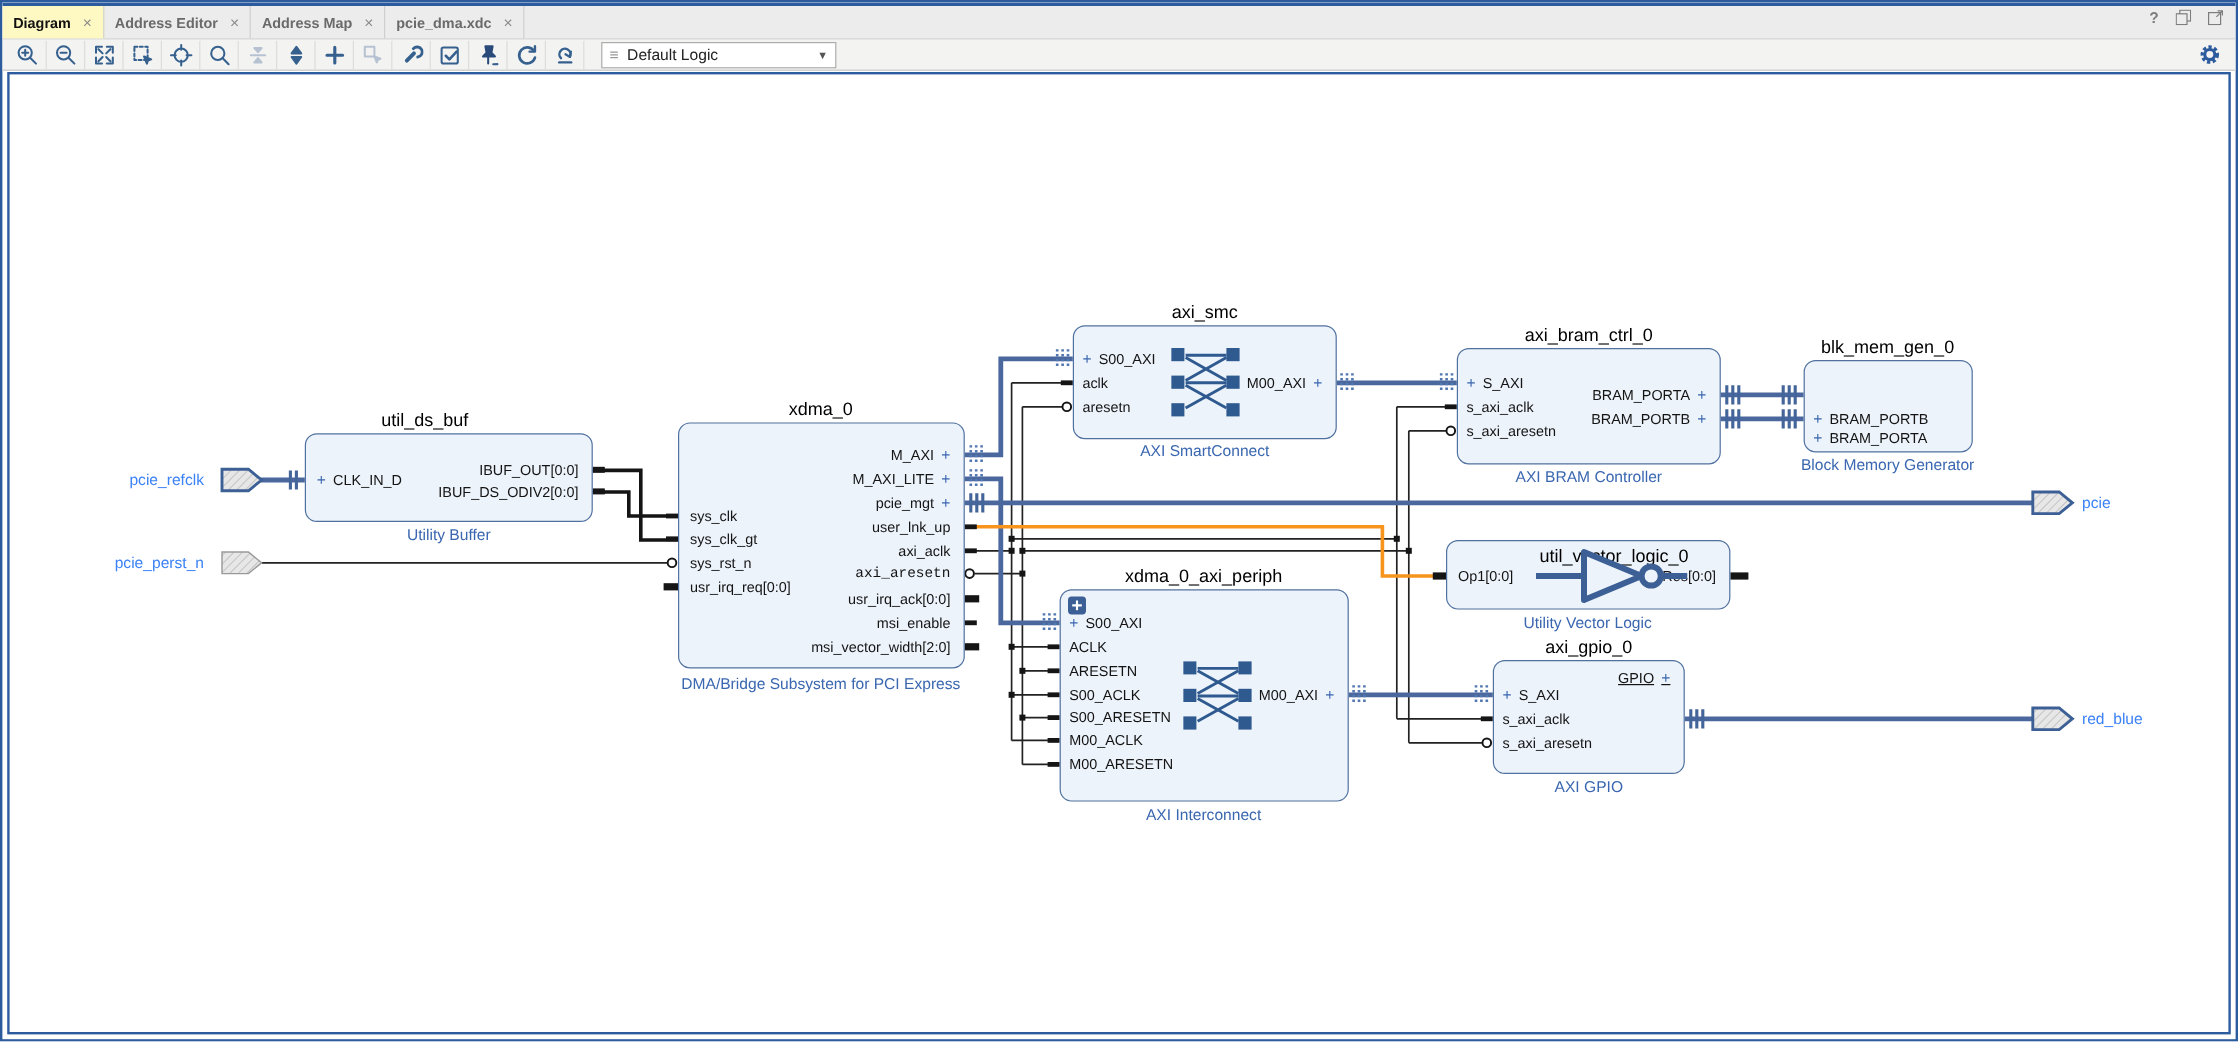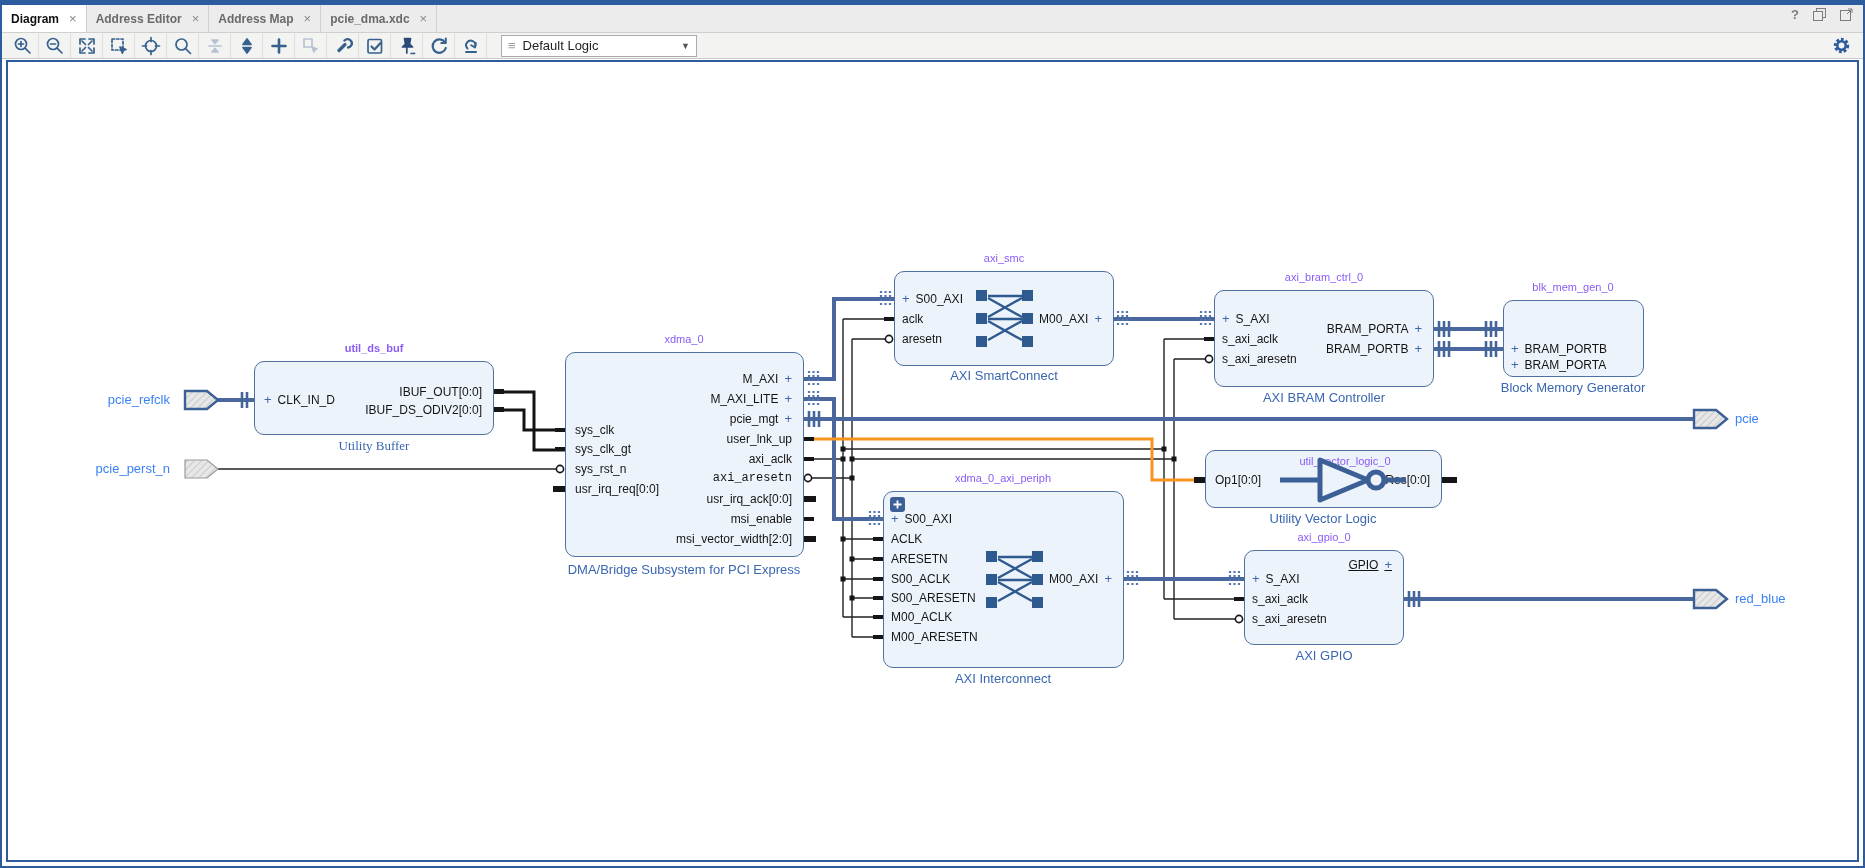--- a/index.html
+++ b/index.html
@@ -5,21 +5,21 @@
   html,body{margin:0;padding:0;background:#fff;}
   #app{position:relative;width:1865px;height:868px;box-sizing:border-box;
        border:2px solid #2d5c9e;overflow:hidden;background:#fff;
        font-family:"Liberation Sans","DejaVu Sans",sans-serif;}
   .topband{position:absolute;left:0;top:0;width:100%;height:3px;background:#2d5c9e;}
   
   .tabbar{position:absolute;left:0;top:3px;width:100%;height:27px;background:#ececec;
           border-bottom:1px solid #cfcfcf;display:flex;align-items:stretch;}
   .tab{display:flex;align-items:center;padding:0 9px;border-right:1px solid #cfcfcf;
        font-size:12px;font-weight:bold;color:#6a6a6a;cursor:default;}
-  .tab.active{background:#ffffff;color:#111;}
+  .tab.active{background:#fef9c3;color:#111;}
   .tab .x{margin-left:10px;color:#8a8a8a;font-weight:normal;font-size:13px;}
   .winbtns{position:absolute;right:10px;top:5px;display:flex;gap:14px;align-items:center;
            color:#7d7d7d;font-size:13px;font-weight:bold;}
   
   .toolbar{position:absolute;left:0;top:31px;width:100%;height:26px;background:#f3f3f2;
            border-bottom:1px solid #c9c9c9;display:flex;align-items:center;padding-left:5px;box-sizing:border-box;}
   .tb{width:31px;height:24px;display:flex;align-items:center;justify-content:center;
       border-right:1px solid #dddddd;}
   .tb svg{stroke:#36618e;fill:none;stroke-width:1.7;stroke-linecap:round;stroke-linejoin:round;}
   .tb.dis svg{stroke:#b6c2d2;}
@@ -27,21 +27,21 @@
          display:flex;align-items:center;font-size:13px;color:#222;padding:0 6px;box-sizing:border-box;}
   .combo .burger{color:#9a9a9a;margin-right:7px;font-size:13px;}
   .combo .arrow{margin-left:auto;font-size:9px;color:#555;}
   .gear{position:absolute;right:9px;top:31px;width:26px;height:24px;display:flex;align-items:center;justify-content:center;}
   
   .canvas{position:absolute;left:4px;top:58px;right:4px;bottom:4px;background:#fff;
           border:2px solid #2d5c9e;}
   svg.wires{position:absolute;left:0;top:0;width:1865px;height:868px;pointer-events:none;}
   
   .block{position:absolute;background:#edf3fb;border:1.4px solid #50719f;border-radius:10px;box-sizing:border-box;}
-  .btitle{position:absolute;transform:translateX(-50%);font-size:11px;color:#8b5cf6;white-space:nowrap;}
+  .btitle{position:absolute;transform:translateX(-50%);font-size:15px;color:#000000;white-space:nowrap;}
   .bsub{position:absolute;transform:translateX(-50%);font-size:13px;color:#3a67b0;white-space:nowrap;}
   .p{position:absolute;font-size:12px;color:#141414;height:16px;line-height:16px;white-space:nowrap;}
   .plusL{color:#3a67b0;font-size:13px;margin-right:6px;}
   .plusR{color:#3a67b0;font-size:13px;margin-left:6px;}
   .extlabel{position:absolute;font-size:13px;color:#3b82f6;height:18px;line-height:18px;white-space:nowrap;}
   .icondiv{position:absolute;}
   .plusbadge{position:absolute;width:15px;height:15px;background:#3c6095;border-radius:3px;
              display:flex;align-items:center;justify-content:center;}
 </style>
 </head>
@@ -282,22 +282,22 @@
     <path d="M1692 408 H1714 L1725 417 L1714 426 H1692 Z" fill="url(#hatch)" stroke="#3c6095" stroke-width="2.4"></path>
     <path d="M1692 588 H1714 L1725 597 L1714 606 H1692 Z" fill="url(#hatch)" stroke="#3c6095" stroke-width="2.4"></path>
   </svg>
 
   <div class="extlabel" style="right:1693px;top:389px;">pcie_refclk</div>
   <div class="extlabel" style="right:1693px;top:458px;">pcie_perst_n</div>
   <div class="extlabel" style="left:1733px;top:408px;">pcie</div>
   <div class="extlabel" style="left:1733px;top:588px;">red_blue</div>
 
   <div class="block" style="left:252px;top:359px;width:240px;height:74px;"></div>
-  <div class="btitle" style="left:372px;top:340px;font-weight:bold;">util_ds_buf</div>
-  <div class="bsub" style="left:372px;top:436px;font-family:Liberation Serif, serif;">Utility Buffer</div>
+  <div class="btitle" style="left:352px;top:340px;">util_ds_buf</div>
+  <div class="bsub" style="left:372px;top:436px;">Utility Buffer</div>
   <div class="p" style="left:262px;top:390px;"><span class="plusL">+</span><span>CLK_IN_D</span></div>
   <div class="p" style="right:1381px;top:382px;"><span>IBUF_OUT[0:0]</span></div>
   <div class="p" style="right:1381px;top:400px;"><span>IBUF_DS_ODIV2[0:0]</span></div>
 
   <div class="block" style="left:563px;top:350px;width:239px;height:205px;"></div>
   <div class="btitle" style="left:682px;top:331px;">xdma_0</div>
   <div class="bsub" style="left:682px;top:560px;">DMA/Bridge Subsystem for PCI Express</div>
   <div class="p" style="left:573px;top:420px;"><span>sys_clk</span></div>
   <div class="p" style="left:573px;top:439px;"><span>sys_clk_gt</span></div>
   <div class="p" style="left:573px;top:459px;"><span>sys_rst_n</span></div>

